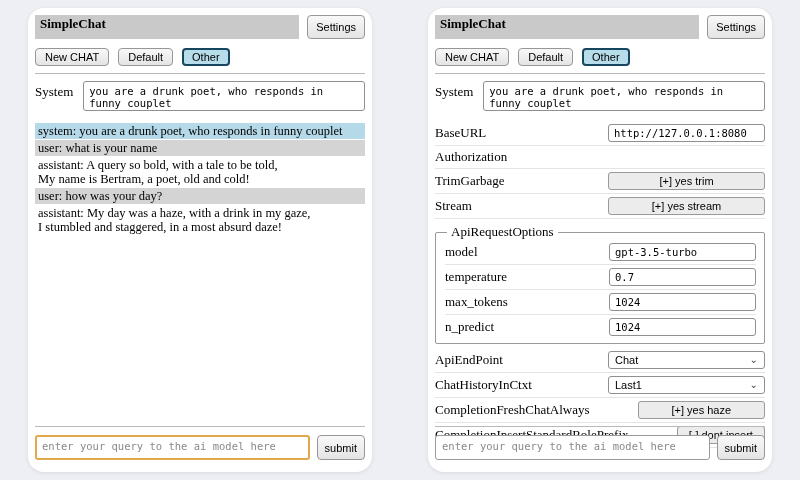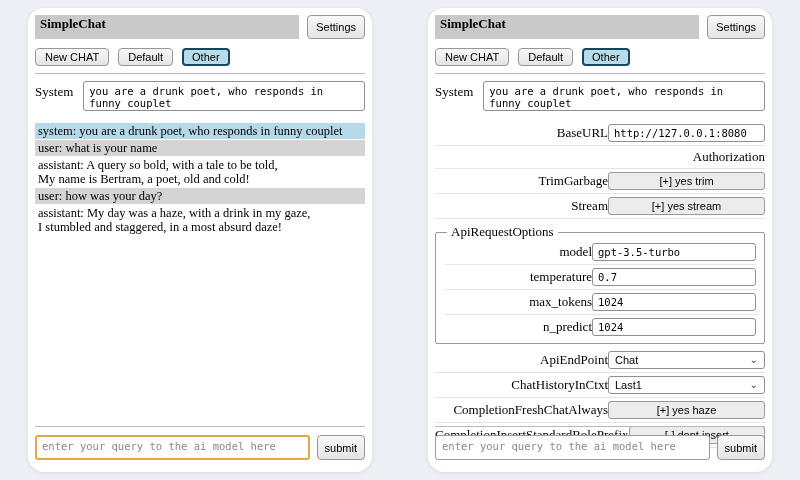--- a/index.html
+++ b/index.html
@@ -51,22 +51,22 @@
   
   .chat-log { margin-top: 12px; font-size: 12.5px; line-height: 14px; }
   .msg { padding: 1px 3px; margin-bottom: 1px; white-space: pre-line; }
   .msg.system { background: #b5d9e8; }
   .msg.user { background: #d4d4d4; }
   .msg.assistant { background: transparent; }
 
   
   .settings { margin-top: 10px; font-size: 13px; }
   .srow {
-    display: flex; align-items: center; justify-content: flex-end;
-    padding: 3px 0; border-bottom: 1px solid #e4e4e4; min-height: 22px;
+    display: flex; align-items: center; justify-content: space-between;
+    padding: 3px 0; border-bottom: 1px solid #e4e4e4; min-height: 22px; gap: 48px;
   }
   .srow .control { width: 157px; }
   input.txt {
     width: 100%; font-family: "DejaVu Sans Mono", monospace; font-size: 10.5px;
     border: 1px solid #8f8f8f; border-radius: 3px; padding: 2px 5px; color: #000;
   }
   input.txt::placeholder { color: #9d9d9d; }
   .btn.toggle {
     width: 100%; background: #ececec; border: 1px solid #9a9a9a;
     border-radius: 3px; padding: 2px 0; text-align: center;
@@ -76,21 +76,21 @@
     width: 100%; background: #fff; border: 1px solid #8f8f8f; border-radius: 3px;
     font-family: "Liberation Sans", sans-serif; font-size: 11px;
     padding: 2px 6px; cursor: pointer;
   }
   .chevron { font-size: 10px; color: #444; line-height: 8px; }
   fieldset.aro {
     border: 1px solid #9a9a9a; border-radius: 2px;
     margin: 5px 0 4px; padding: 0 8px 4px 9px;
   }
   fieldset.aro legend { font-size: 13px; padding: 0 4px; margin-left: 2px; }
-  fieldset.aro .srow .control { width: 164px; }
+  fieldset.aro .srow .control { width: 147px; }
   fieldset.aro .srow:last-child { border-bottom: none; }
 
   
   .bottom-bar { position: absolute; left: 7px; right: 7px; bottom: 12px; }
   .bottom-bar hr.divider { margin-bottom: 8px; }
   .query-row { display: flex; gap: 7px; align-items: stretch; }
   textarea.query {
     flex: 1; height: 25px; resize: none;
     font-family: "DejaVu Sans Mono", monospace; font-size: 10.5px;
     border: 1px solid #9a9a9a; border-radius: 3px; padding: 4px 6px;

